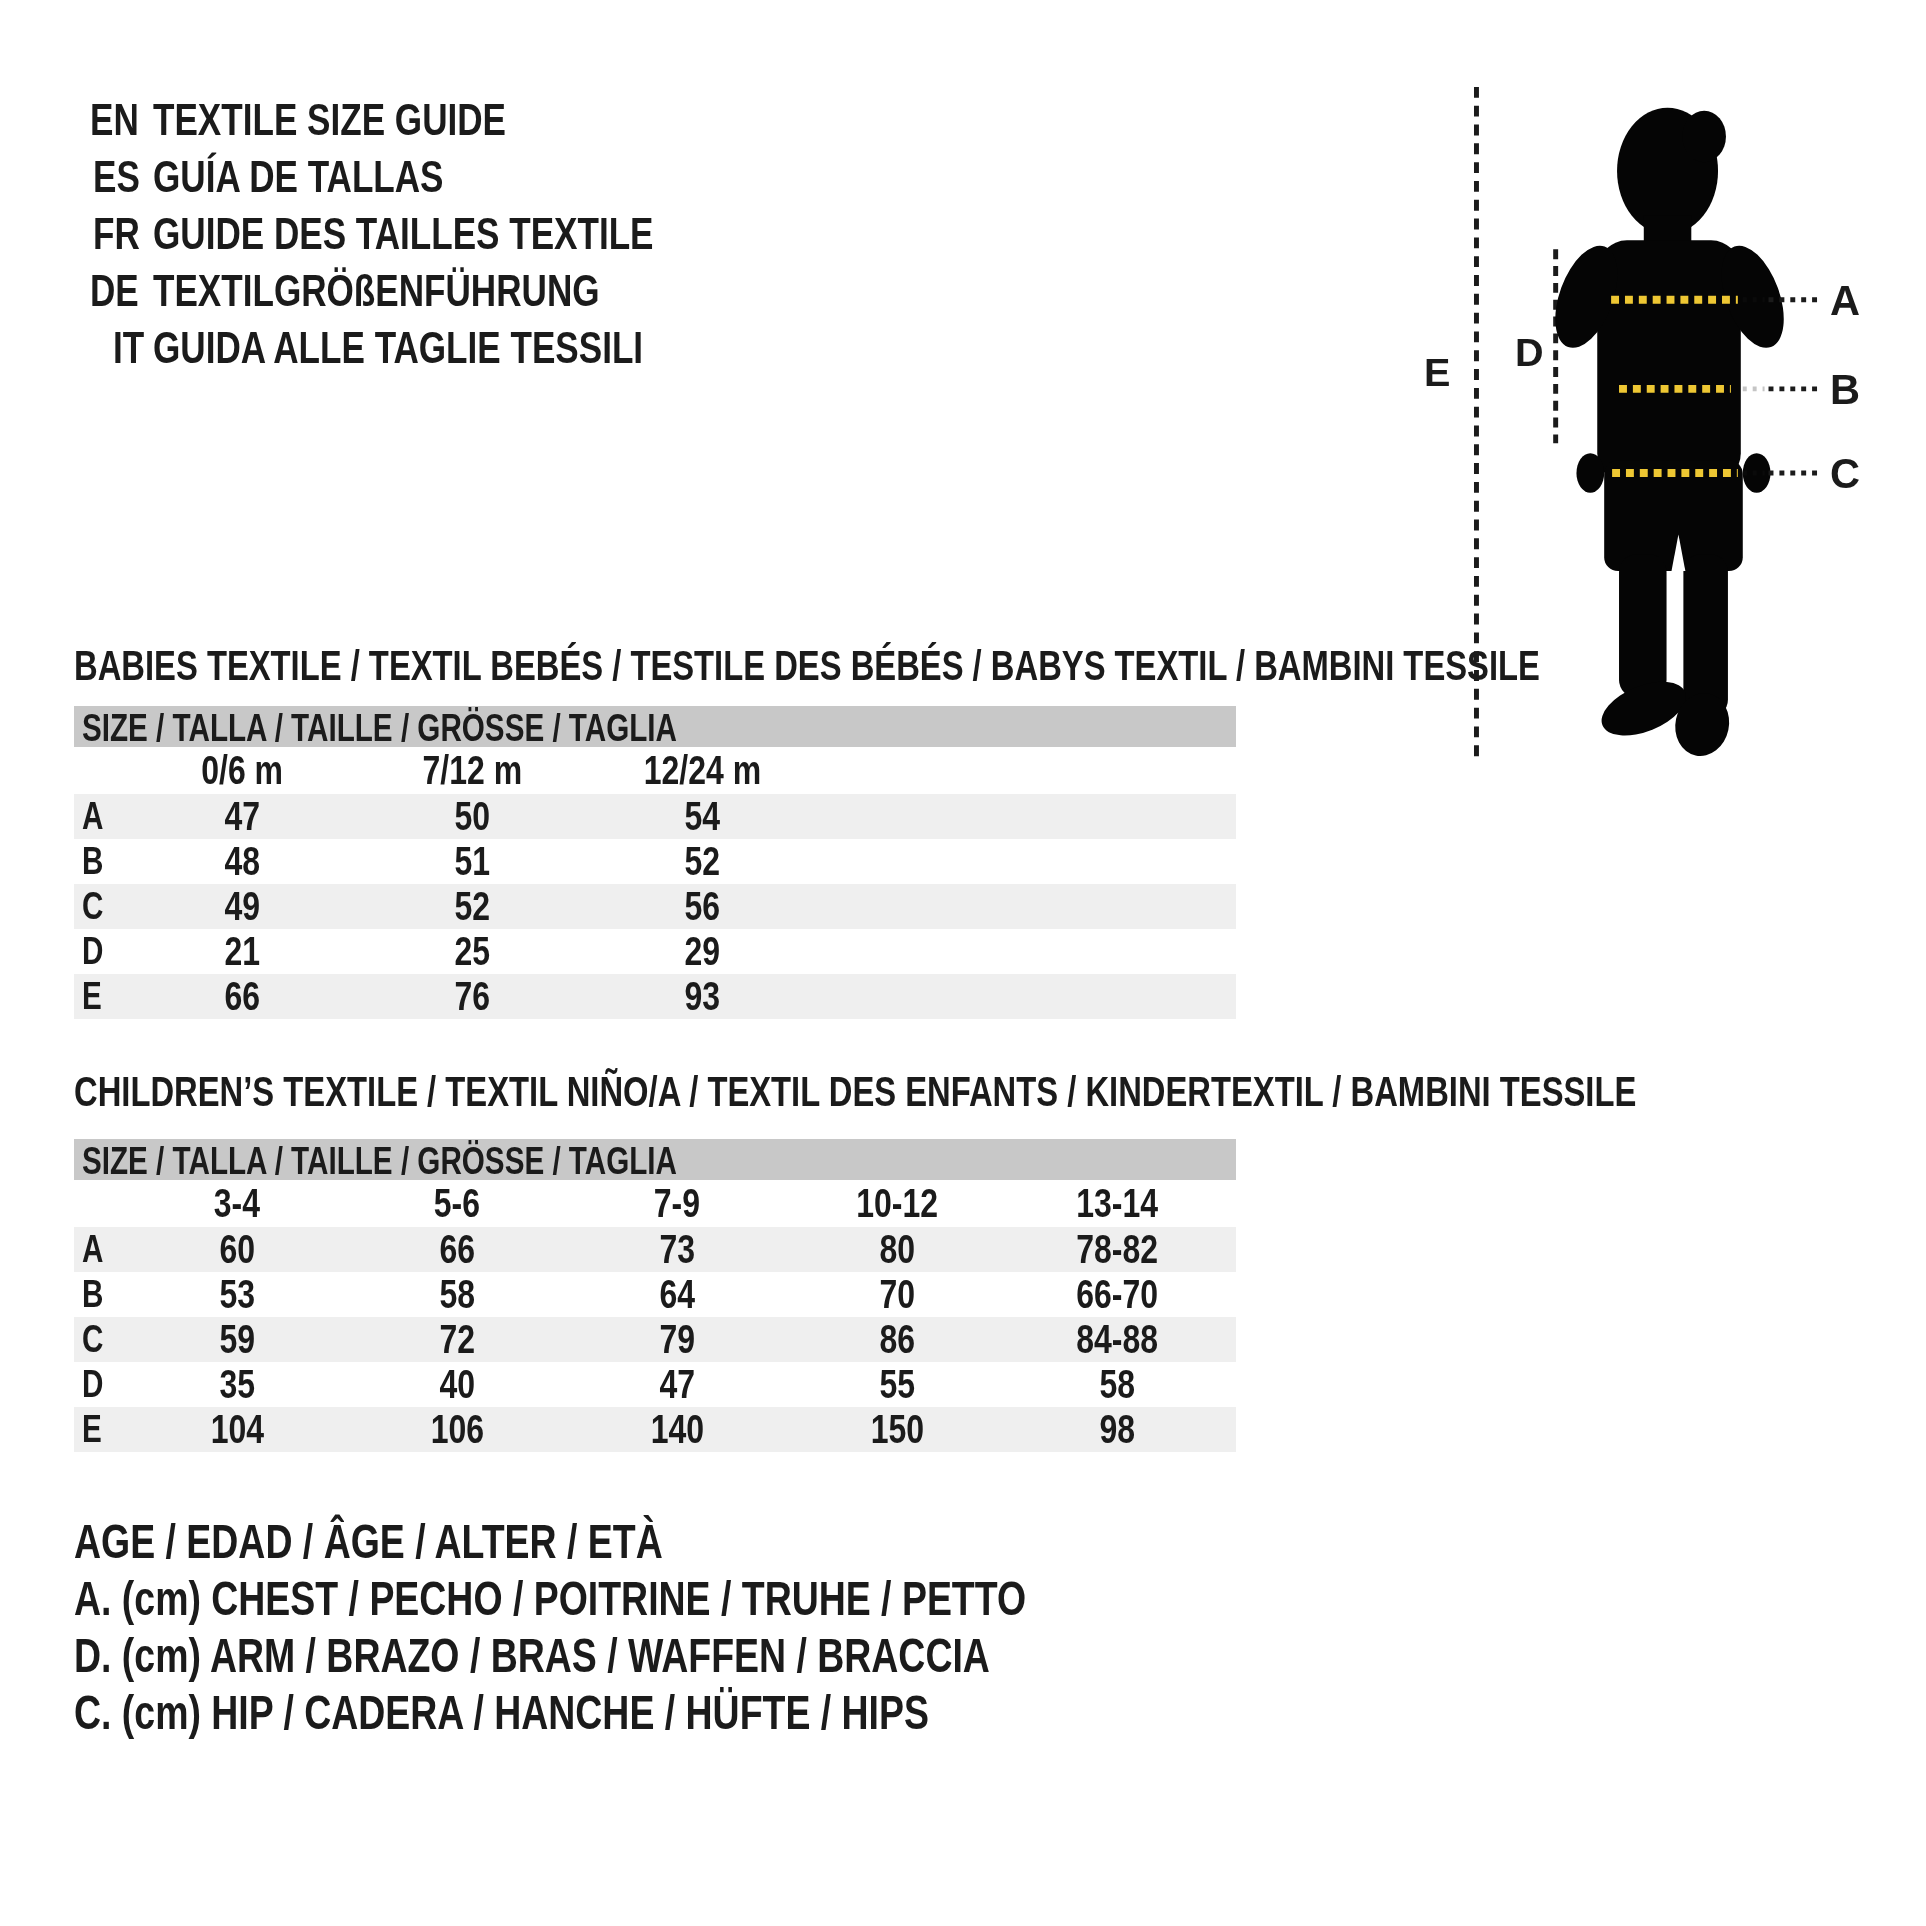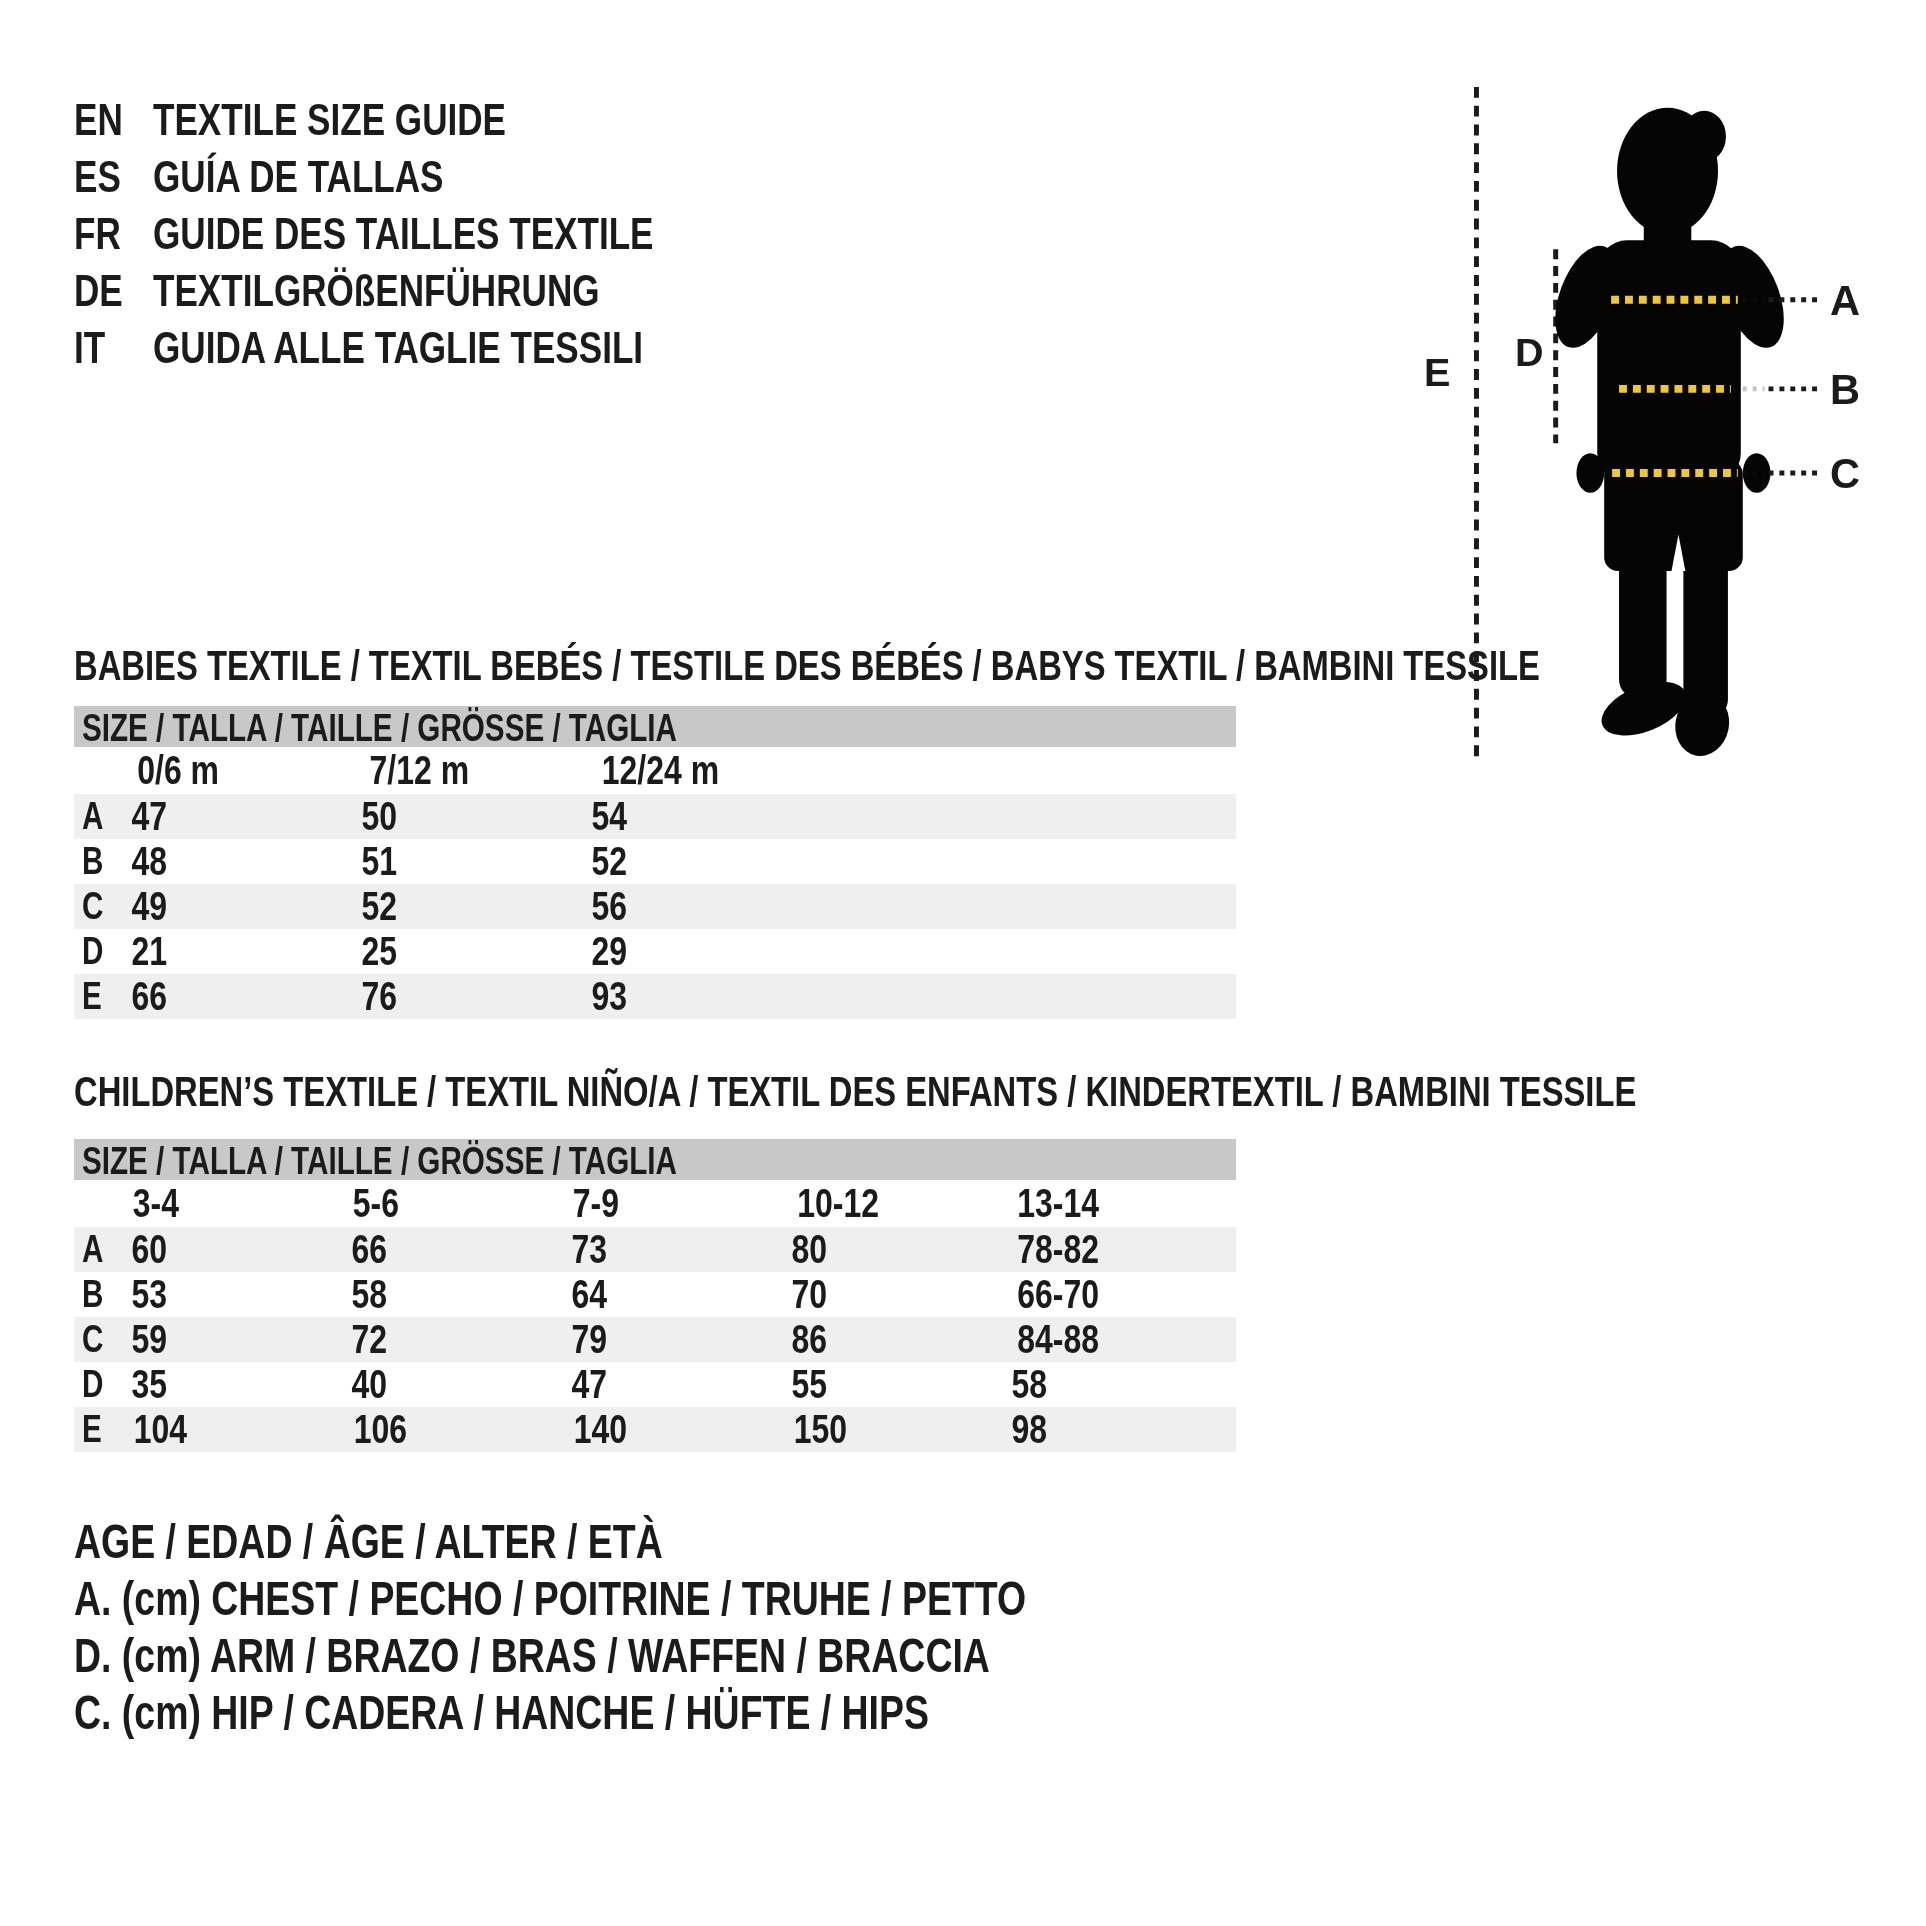--- a/index.html
+++ b/index.html
@@ -8,40 +8,40 @@
     font-family:"Liberation Sans","DejaVu Sans",sans-serif;
     font-weight:700;color:#1b1b1b;overflow:hidden;
   }
   
   .cond{display:inline-block;transform:scaleX(0.78);transform-origin:0 50%;white-space:nowrap;}
   .condc{display:inline-block;transform:scaleX(0.8);transform-origin:50% 50%;white-space:nowrap;}
 
   
   .lang-header{position:absolute;left:74px;top:91px;}
   .lang-row{display:flex;line-height:57px;font-size:45px;}
-  .lang-code{width:79px;flex:0 0 79px;}
+  .lang-code{width:79px;flex:0 0 79px;text-align:right;}
 
   
   .section-title{position:absolute;left:74px;margin:0;font-size:42px;line-height:44px;font-weight:700;}
   #babies-title{top:644px;}
   #children-title{top:1070px;}
 
   
   .sizetable{position:absolute;left:74px;width:1162px;}
   #babies-table{top:706px;}
   #children-table{top:1139px;}
   .tbar{height:41px;background:#c8c8c8;font-size:38px;line-height:45px;padding-left:8px;box-sizing:border-box;}
   .tcols,.trow{display:grid;align-items:center;font-size:40px;}
   .babies-grid{grid-template-columns:53px repeat(3,230px);}
   .children-grid{grid-template-columns:53px repeat(5,220px);}
   .tcols{height:47px;background:#ffffff;}
   .trow{height:45px;}
   .trow.odd{background:#efefef;}
   .trow.even{background:#ffffff;}
-  .cell{text-align:left;}
+  .cell{text-align:center;}
   .rlabel{text-align:left;padding-left:8px;font-size:38px;}
 
   
   .legend{position:absolute;left:74px;top:1513px;}
   .legend-line{line-height:57px;font-size:48px;}
 
   
   .diagram{position:absolute;left:1416px;top:79px;width:511px;height:693px;margin:0;}
 </style>
 </head>

